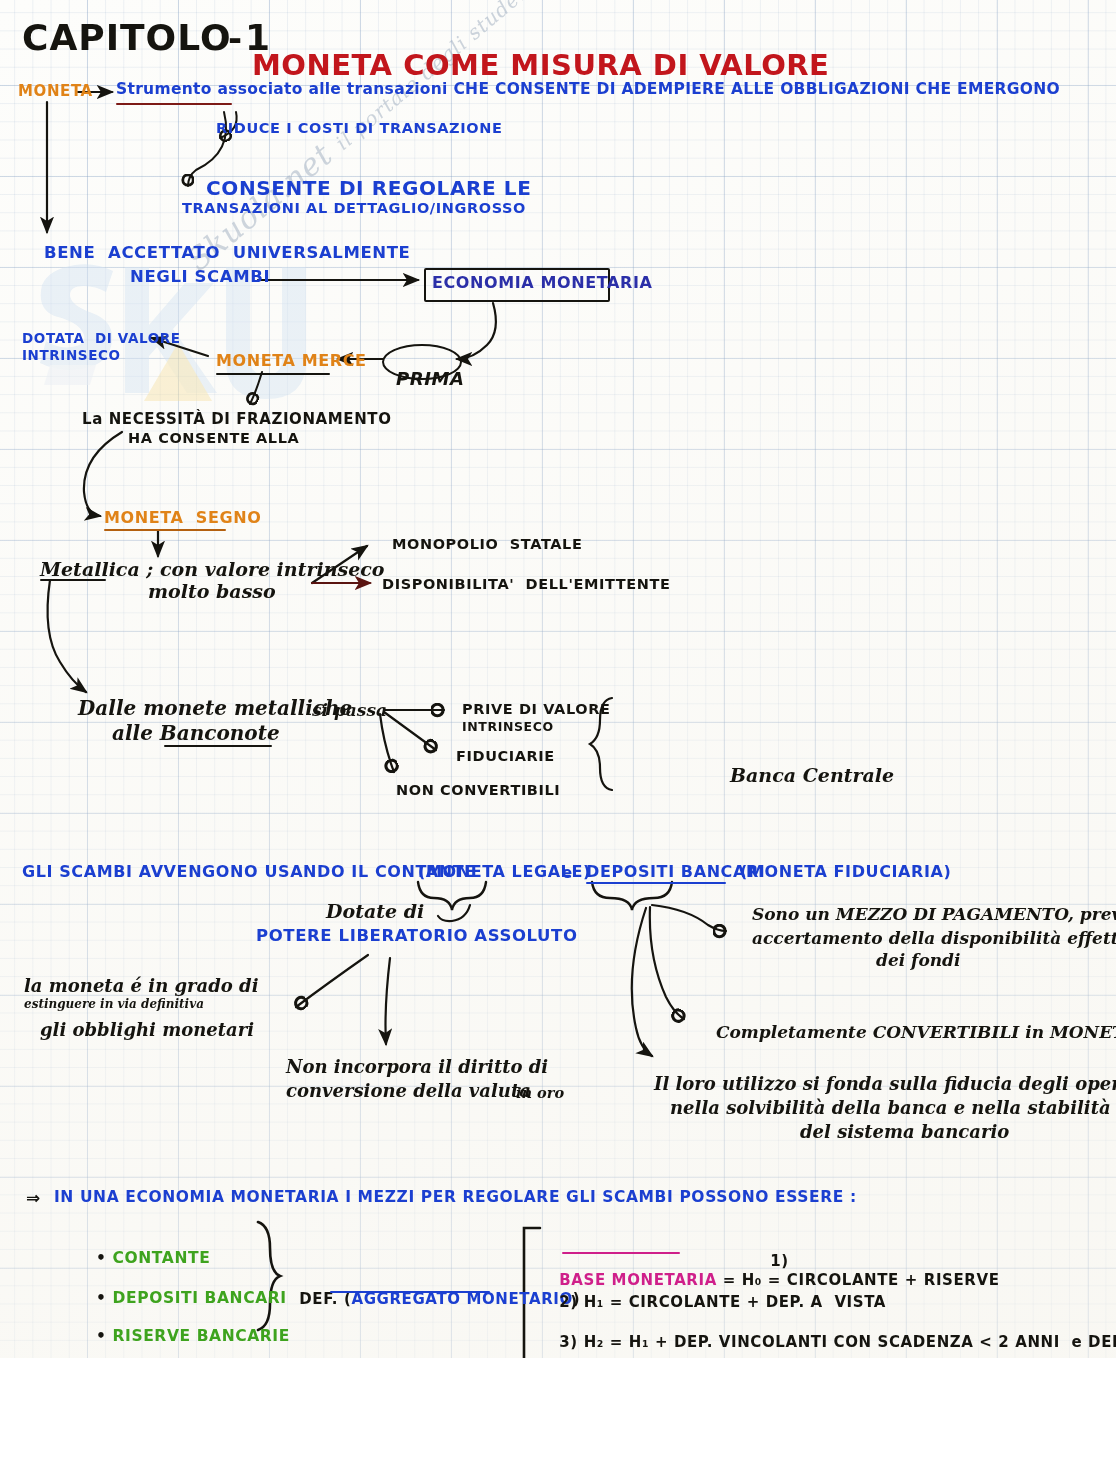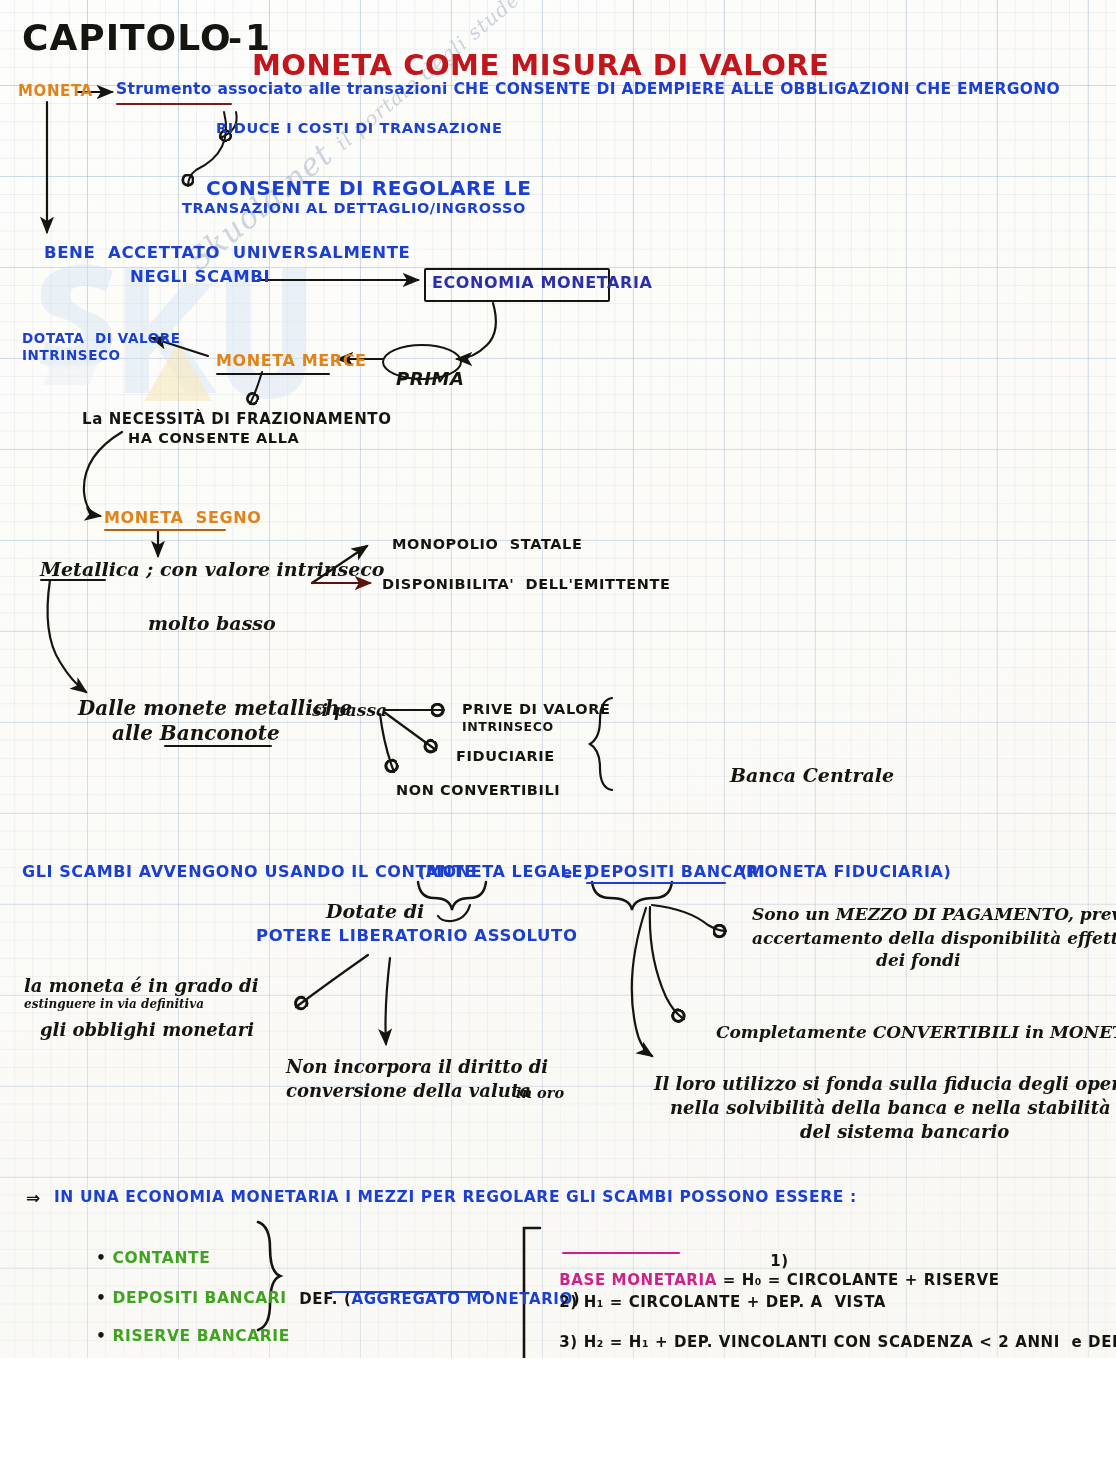--- a/index.html
+++ b/index.html
@@ -208,21 +208,21 @@
   <div class="hw caps blue" style="left:22px;top:347px;font-size:13.5px;">INTRINSECO</div>
 
   <div class="hw caps black" style="left:82px;top:410px;font-size:15px;">La NECESSITÀ DI FRAZIONAMENTO</div>
   <div class="hw caps black" style="left:128px;top:430px;font-size:14.5px;">HA CONSENTE ALLA</div>
 
   <div class="hw caps orange" style="left:104px;top:508px;font-size:16px;">MONETA  SEGNO</div>
   <div class="ul orange" style="left:104px;top:529px;width:122px;"></div>
 
   <div class="hw cursive black" style="left:40px;top:558px;font-size:19px;">Metallica ; con valore intrinseco</div>
   <div class="ul black" style="left:40px;top:579px;width:66px;"></div>
-  <div class="hw cursive black" style="left:148px;top:580px;font-size:19px;margin-top:32px;">molto basso</div>
+  <div class="hw cursive black" style="left:148px;top:580px;font-size:19px;">molto basso</div>
 
   <div class="hw caps black" style="left:380px;top:536px;font-size:14.5px;margin-left:12px;">MONOPOLIO  STATALE</div>
   <div class="hw caps black" style="left:382px;top:576px;font-size:14.5px;">DISPONIBILITA'  DELL'EMITTENTE</div>
 
   <div class="hw cursive black" style="left:78px;top:696px;font-size:20px;">Dalle monete metalliche</div>
   <div class="hw cursive black" style="left:312px;top:700px;font-size:17px;">si passa</div>
   <div class="hw cursive black" style="left:112px;top:721px;font-size:20px;">alle Banconote</div>
   <div class="ul black" style="left:164px;top:745px;width:108px;"></div>
 
   <div class="hw caps black" style="left:462px;top:701px;font-size:14.5px;">PRIVE DI VALORE</div>

